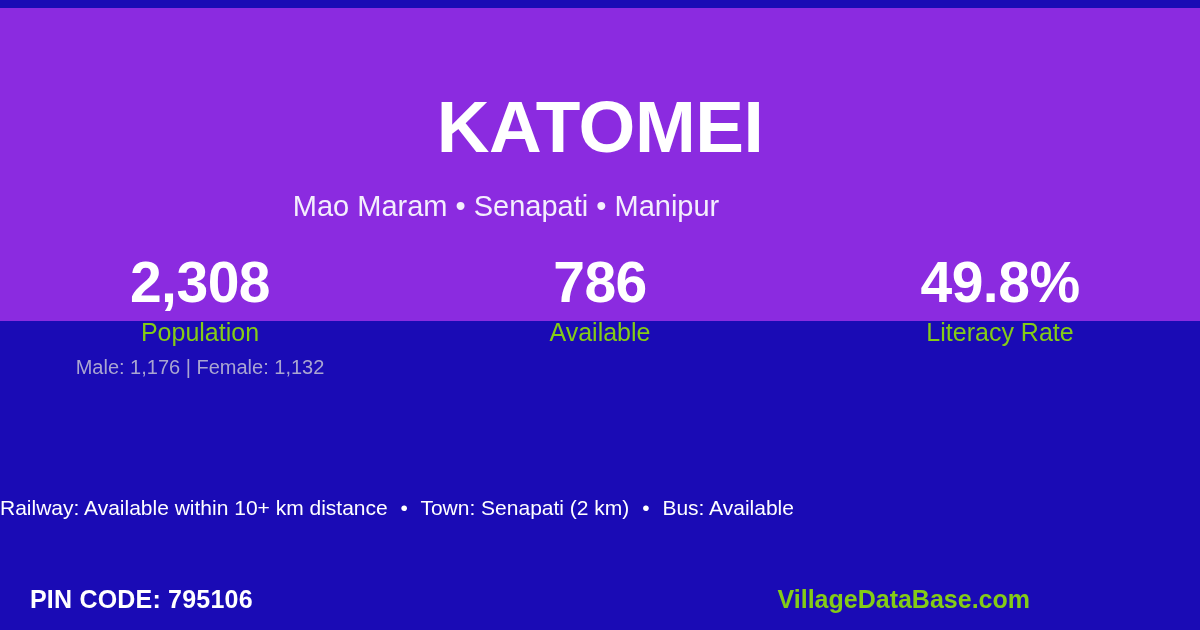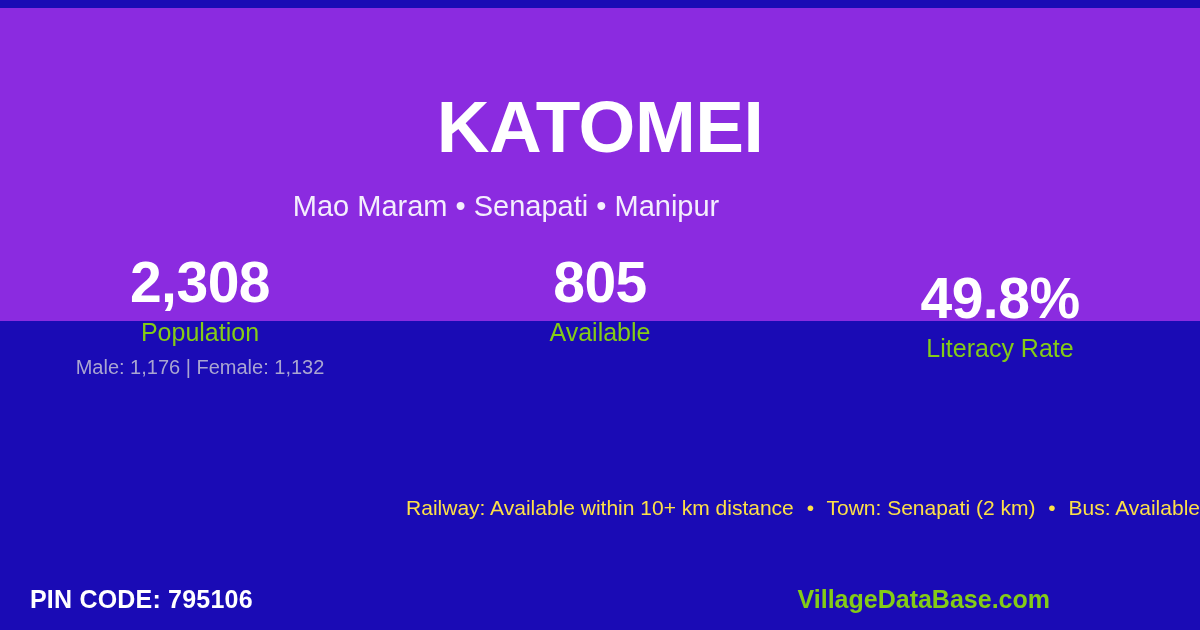--- a/index.html
+++ b/index.html
@@ -62,21 +62,20 @@
   }
 
   
   .stats {
     position: absolute;
     left: 0;
     top: 244px;
     width: 1200px;
     display: flex;
     flex-direction: row;
-    align-items: center;
   }
   .stat {
     width: 400px;
     text-align: center;
   }
   .stat-value {
     color: #FFFFFF;
     font-size: 57px;
     font-weight: bold;
     line-height: 61px;
@@ -100,40 +99,39 @@
     min-height: 22px;
     white-space: nowrap;
   }
 
   
   .amenities {
     position: absolute;
     left: 0;
     top: 486px;
     width: 1200px;
-    text-align: right;
-    color: #fde047;
+    text-align: left;
+    color: #ffffff;
     font-size: 21px;
     font-weight: normal;
     line-height: 28px;
     white-space: nowrap;
   }
   .amenities .sep {
     display: inline-block;
     padding: 0 7px;
   }
 
   
   .footer {
     position: absolute;
     left: 0;
     top: 574px;
     width: 1060px;
     height: 40px;
-    padding-left: 20px;
   }
   .pin-code {
     position: absolute;
     left: 30px;
     top: 0;
     color: #FFFFFF;
     font-size: 25px;
     font-weight: bold;
     line-height: 34px;
     letter-spacing: 0.2px;
@@ -163,21 +161,21 @@
 
   <div class="stats">
 
     <div class="stat">
       <div class="stat-value">2,308</div>
       <div class="stat-label">Population</div>
       <div class="stat-sub">Male: 1,176 | Female: 1,132</div>
     </div>
 
     <div class="stat">
-      <div class="stat-value">805</div>
+      <div class="stat-value">786</div>
       <div class="stat-label">Available</div>
       <div class="stat-sub"></div>
     </div>
 
     <div class="stat">
       <div class="stat-value">49.8%</div>
       <div class="stat-label">Literacy Rate</div>
     </div>
 
   </div>

